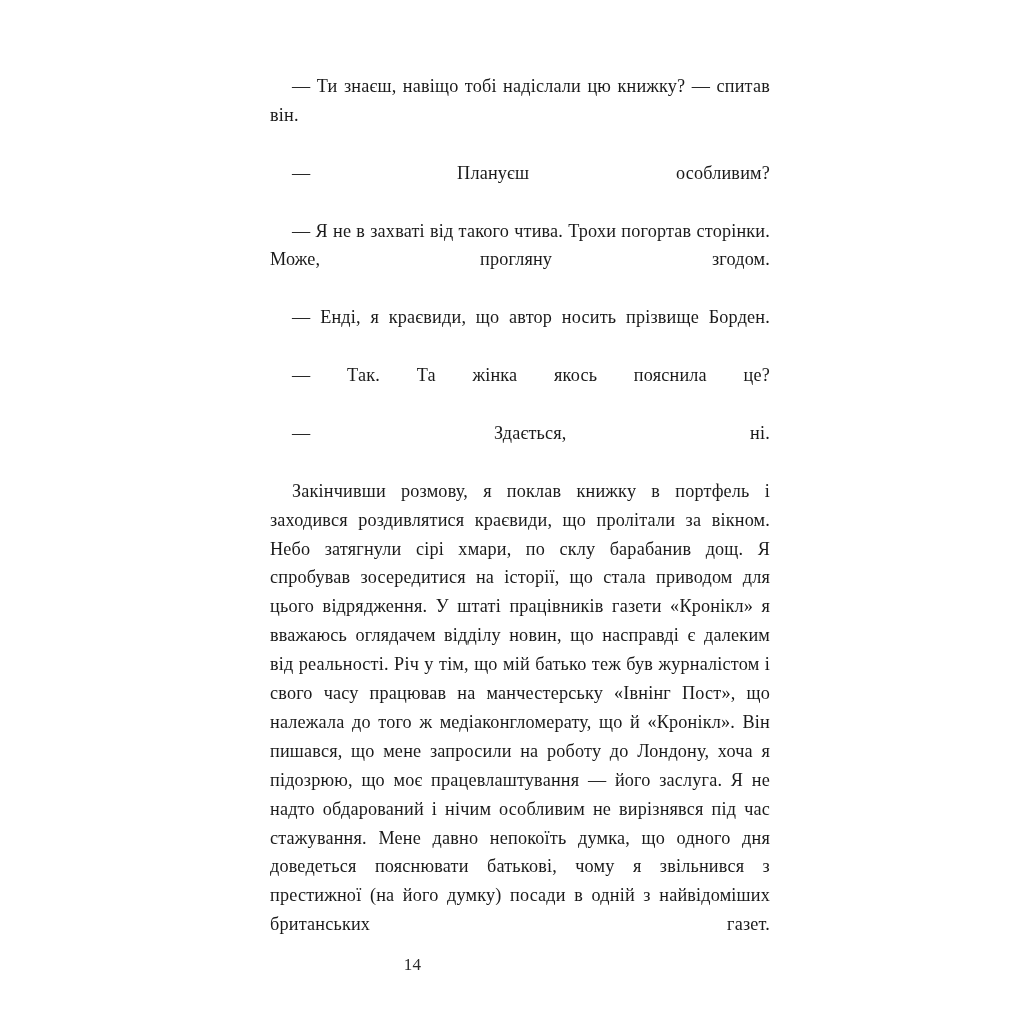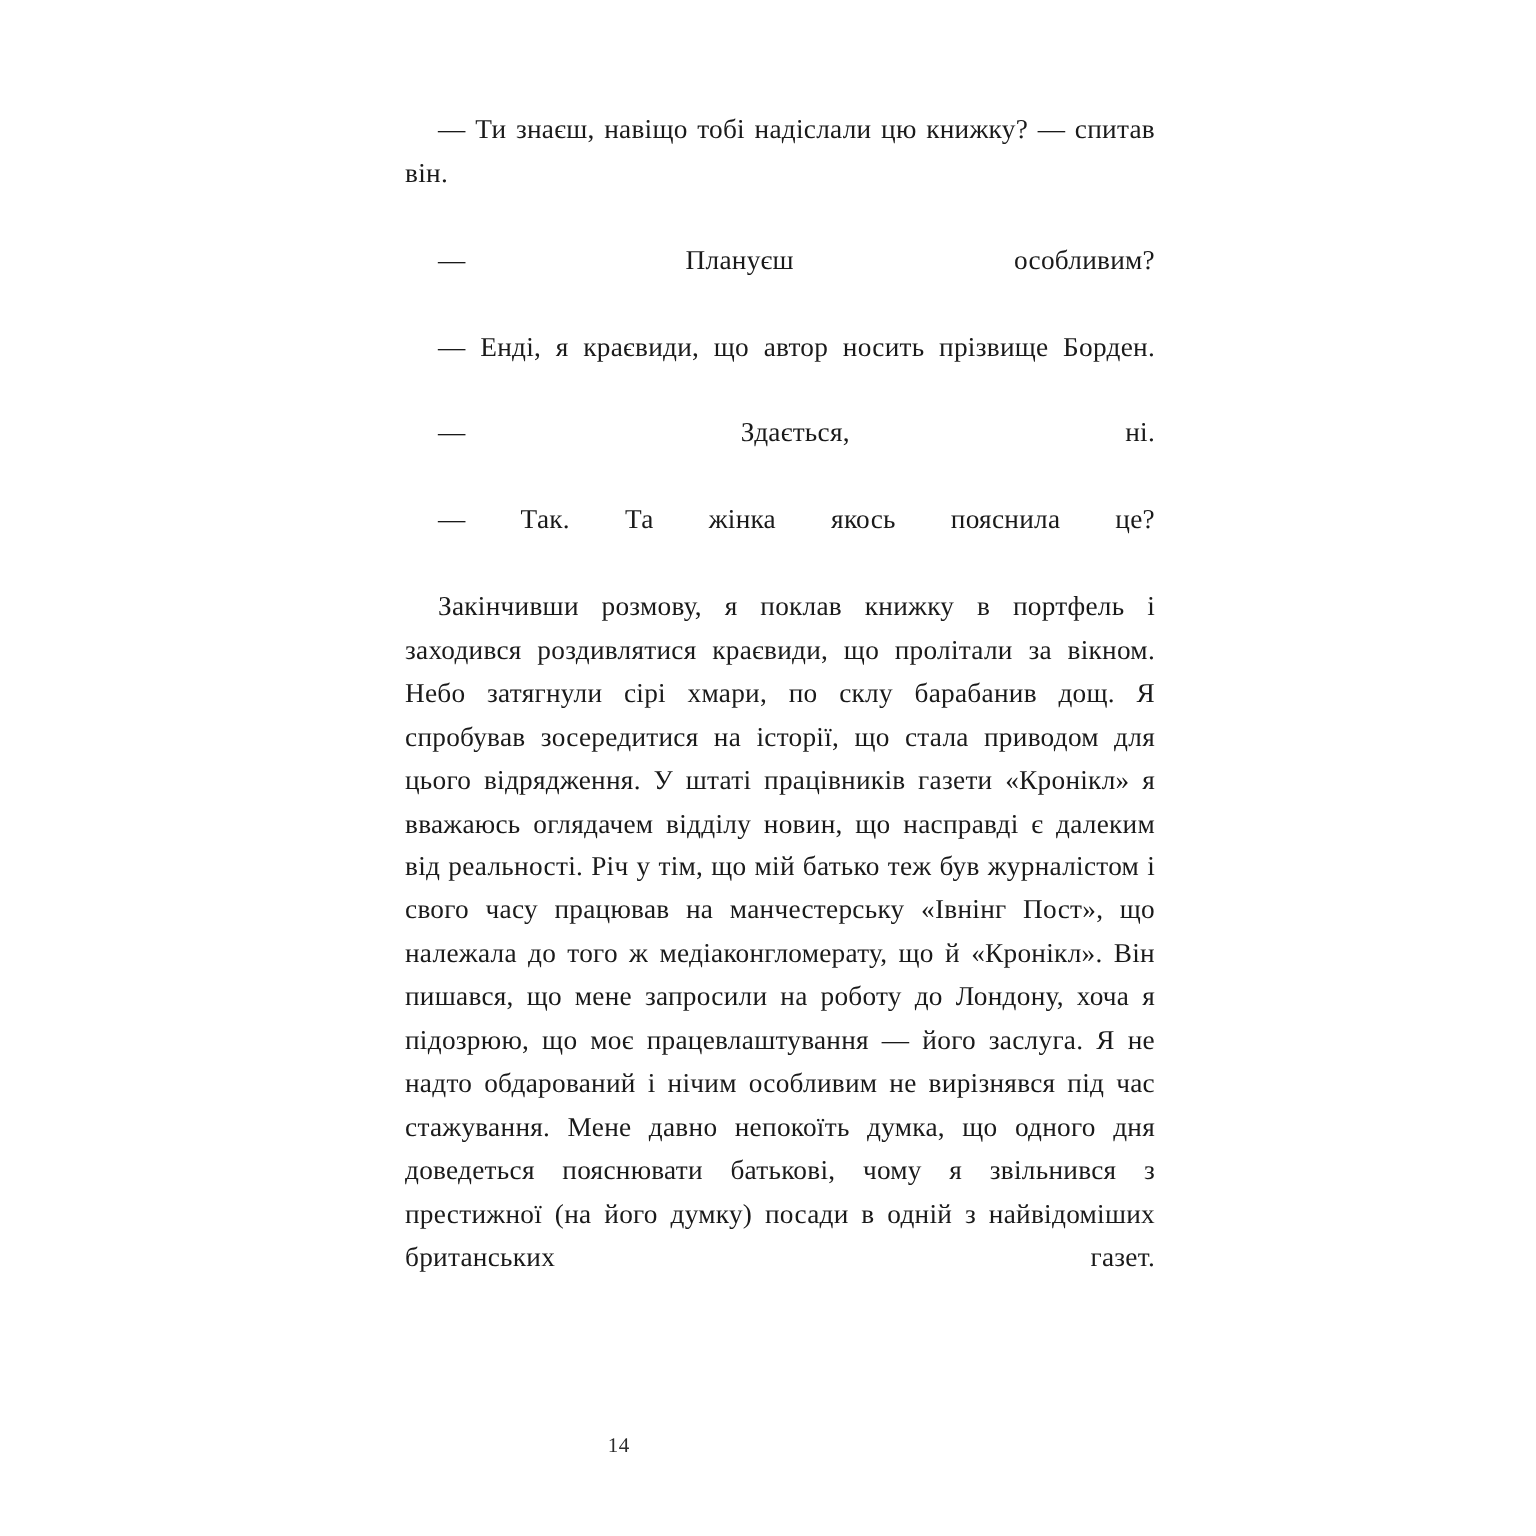--- a/index.html
+++ b/index.html
@@ -56,37 +56,38 @@
     display: inline-block;
     width: 100%;
   }
 
   .page-number {
     position: absolute;
     left: 0;
     right: 0;
     top: 953px;
     text-align: center;
-    font-size: 14px;
+    font-size: 17px;
     line-height: 24px;
     color: #2b2b2b;
     letter-spacing: 0.02em;
   }
 </style>
 </head>
 <body>
 
 <div class="page">
 
   <div class="text-block">
 
     <p class="para dialogue">— Ти знаєш, навіщо тобі надіслали цю книжку? — спитав він.</p>
     <p class="para dialogue">— Плануєш особливим?</p>
+    <p class="para dialogue">— Я не в захваті від такого чтива. Трохи погортав сторінки. Може, прогляну згодом.</p>
     <p class="para dialogue">— Енді, я краєвиди, що автор носить прізвище Борден.</p>
+    <p class="para dialogue">— Так. Та жінка якось пояснила це?</p>
     <p class="para dialogue">— Здається, ні.</p>
-    <p class="para dialogue">— Так. Та жінка якось пояснила це?</p>
     <p class="para">Закінчивши розмову, я поклав книжку в портфель і заходився роздивлятися краєвиди, що пролітали за вікном. Небо затягнули сірі хмари, по склу барабанив дощ. Я спробував зосередитися на історії, що стала приводом для цього відрядження. У штаті працівників газети «Кронікл» я вважаюсь оглядачем відділу новин, що насправді є далеким від реальності. Річ у тім, що мій батько теж був журналістом і свого часу працював на манчестерську «Івнінг Пост», що належала до того ж медіаконгломерату, що й «Кронікл». Він пишався, що мене запросили на роботу до Лондону, хоча я підозрюю, що моє працевлаштування — його заслуга. Я не надто обдарований і нічим особливим не вирізнявся під час стажування. Мене давно непокоїть думка, що одного дня доведеться пояснювати батькові, чому я звільнився з престижної (на його думку) посади в одній з найвідоміших британських газет.</p>
 
   </div>
 
   <div class="page-number">14</div>
 
 </div>
 
 </body></html>

